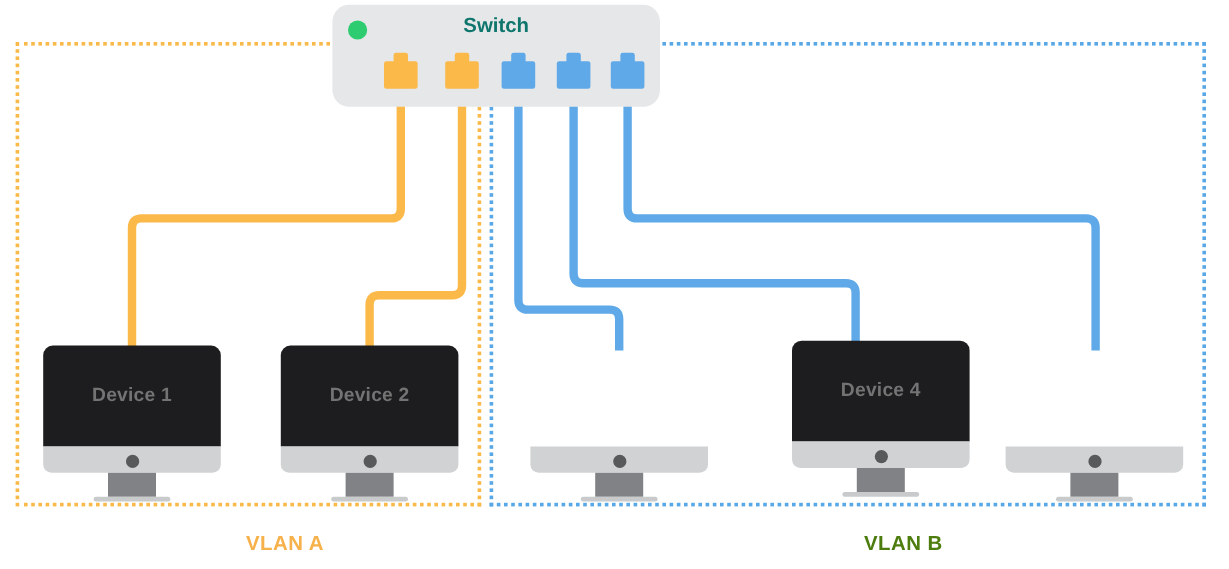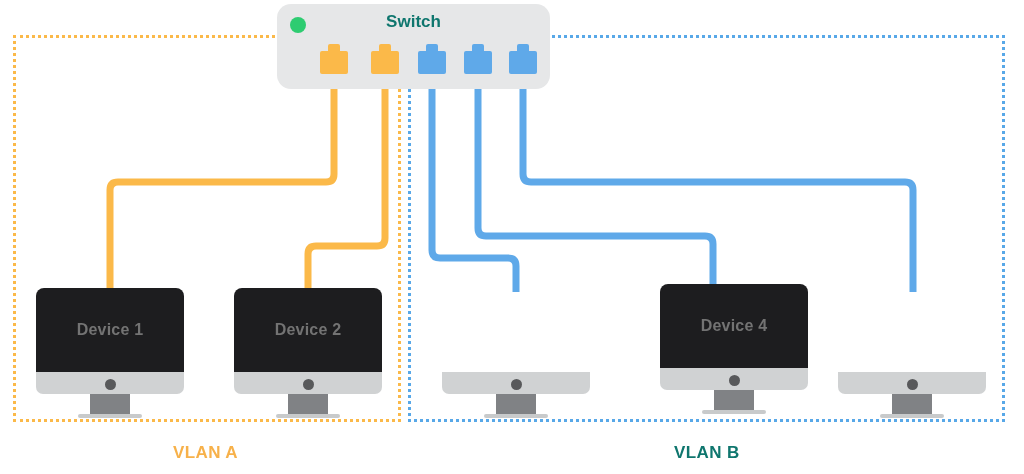--- a/index.html
+++ b/index.html
@@ -36,30 +36,31 @@
     width: 597px;
     height: 387px;
     border-color: #58a8e8;
   }
   .vlan-label {
     position: absolute;
     font-size: 17px;
     font-weight: bold;
     letter-spacing: 0.4px;
     white-space: nowrap;
+    margin-left: 32px;
   }
   #vlan-a-label {
     left: 173px;
     top: 443px;
     color: #f7b14a;
   }
   #vlan-b-label {
-    left: 674px;
+    left: 688px;
     top: 443px;
-    color: #0f766e;
+    color: #4d7c0f;
   }
   
   #cable-layer {
     position: absolute;
     left: 0; top: 0;
     width: 1024px;
     height: 474px;
   }
   
   #switch {

